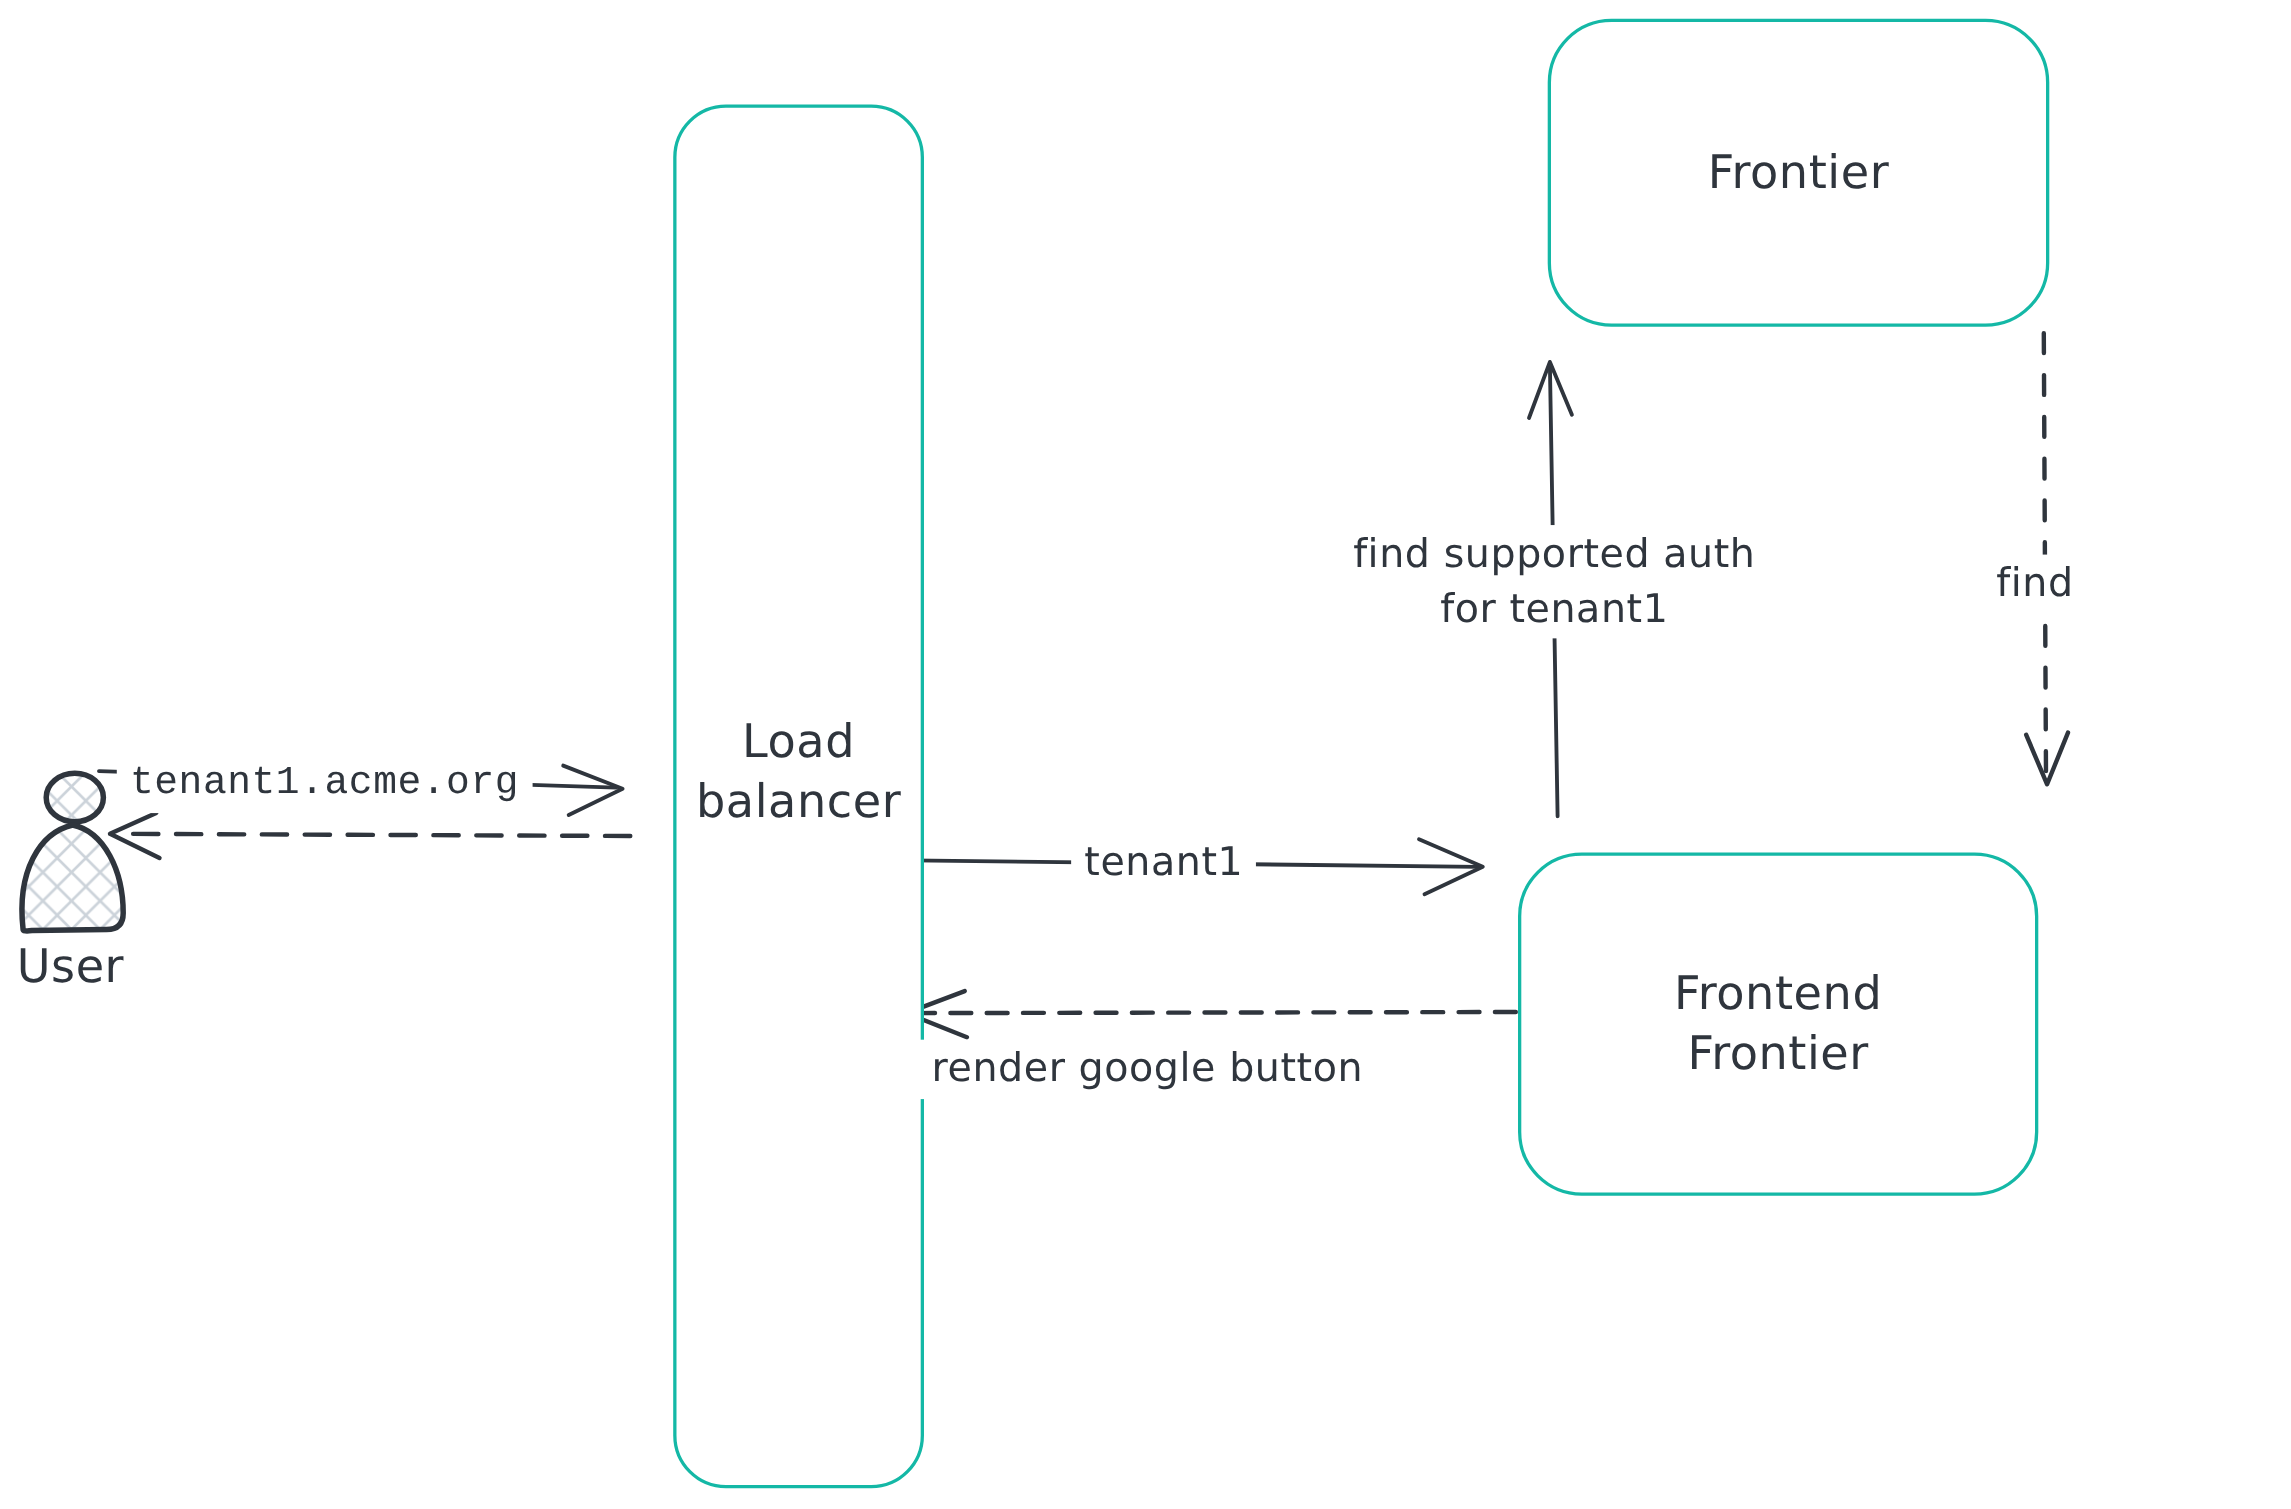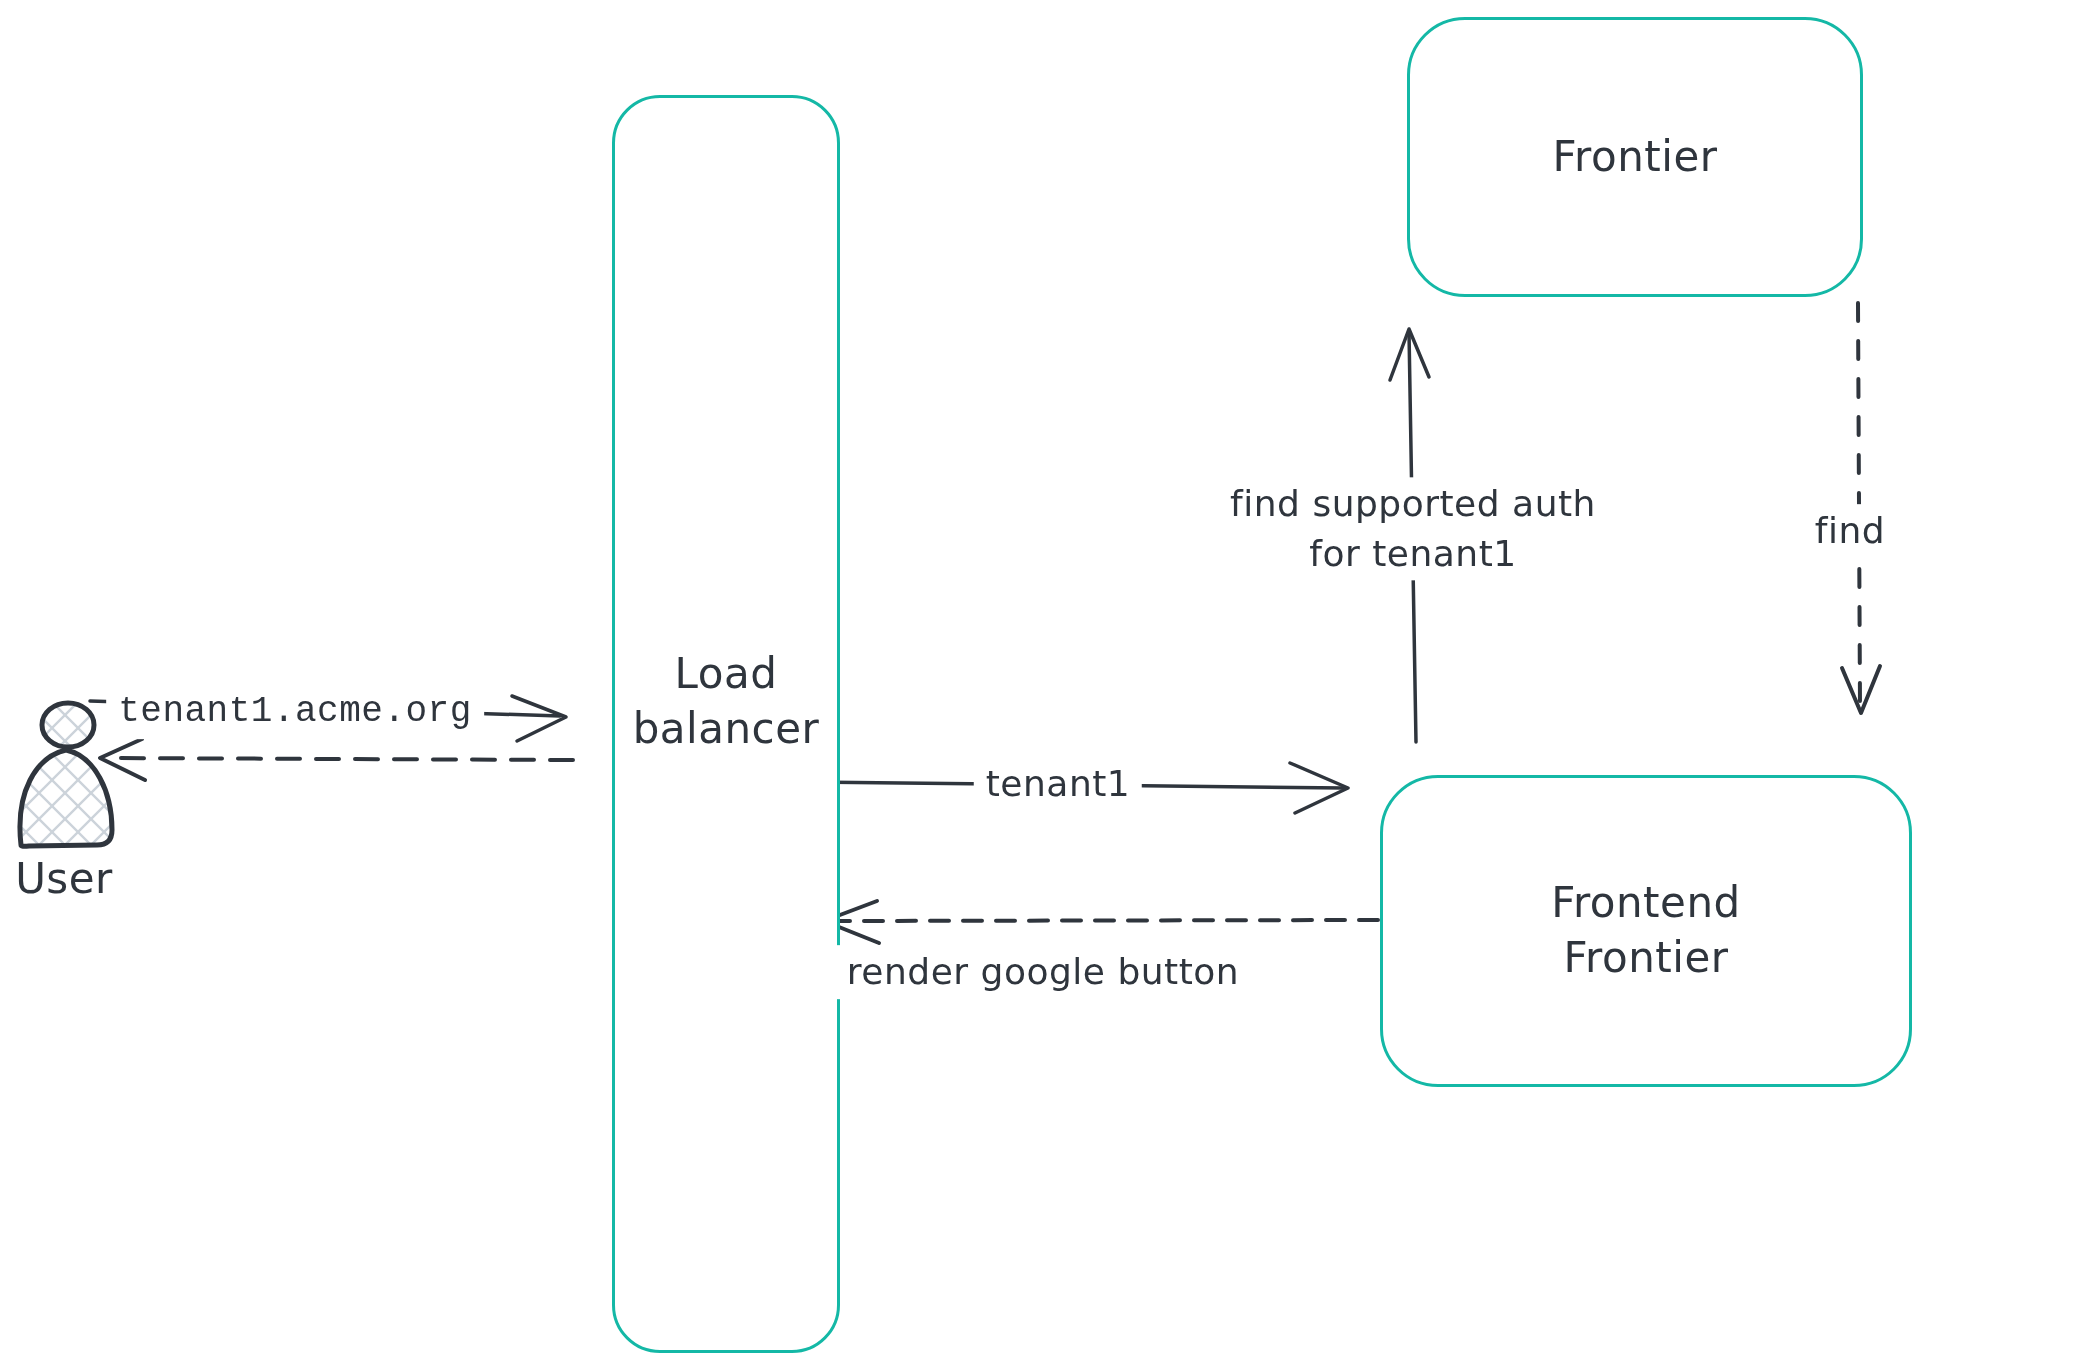--- a/index.html
+++ b/index.html
@@ -15,21 +15,21 @@
     border:3px solid #14b8a6; background:#ffffff;
     display:flex; align-items:center; justify-content:center;
     text-align:center; font-size:42px; line-height:1.3; letter-spacing:0.5px;
   }
   .node .label-block { display:block; }
   .node .line { display:block; }
 
   #node-load-balancer { left:612px; top:95px;  width:228px; height:1258px; border-radius:48px; }
   #node-load-balancer .label-block { position:relative; top:-22px; }
   #node-frontier      { left:1407px; top:17px; width:456px; height:280px;  border-radius:58px; }
-  #node-frontend-mgr  { left:1380px; top:775px; width:532px; height:312px; border-radius:58px; }
+  #node-frontend-mgr  { left:1380px; top:775px; width:473px; height:312px; border-radius:58px; }
 
   .edge-label {
     position:absolute; transform:translate(-50%,-50%);
     background:#ffffff; padding:2px 12px;
     font-size:36px; line-height:1.38; letter-spacing:0.5px;
     white-space:nowrap; text-align:center;
   }
   .edge-label .line { display:block; }
 
   #label-acme    { left:295px;  top:712px;font-family:Liberation Mono, monospace; }

